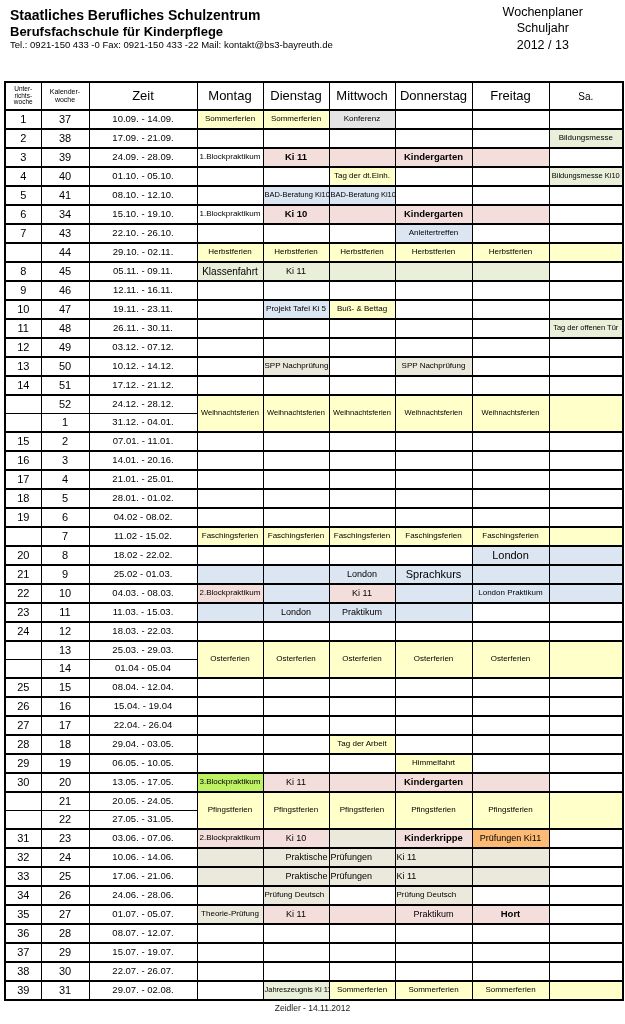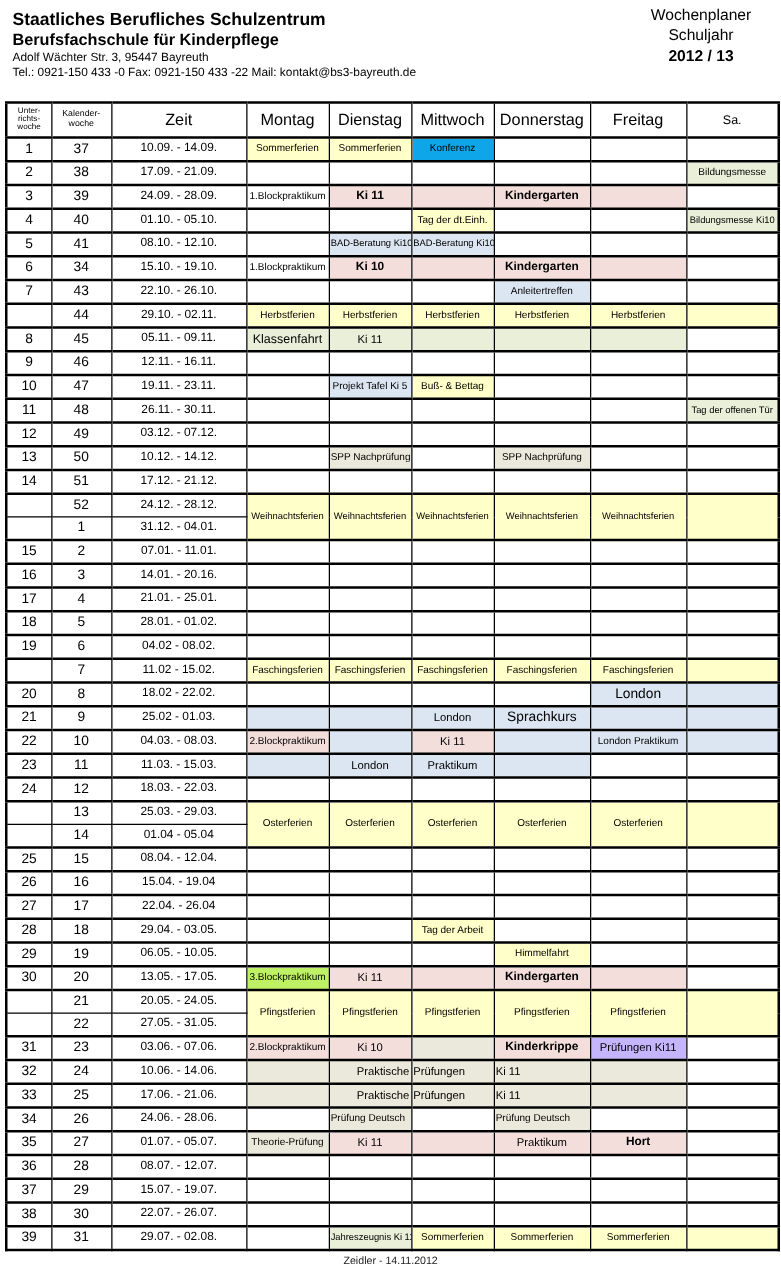--- a/index.html
+++ b/index.html
@@ -6,22 +6,22 @@
   body{
     width:625px;height:1024px;background:#ffffff;color:#000;
     font-family:"Liberation Sans","DejaVu Sans",sans-serif;
     position:relative;overflow:hidden;
   }
   .page-header{position:relative;padding:7px 0 0 10px;height:70px;}
   .org-name{font-size:14px;font-weight:bold;line-height:1.2;}
   .school-name{font-size:13px;font-weight:bold;line-height:1.2;}
   .addr-line{font-size:9.5px;margin-top:2px;line-height:1.25;}
   .contact-line{font-size:9.5px;line-height:1.25;}
-  .plan-block{position:absolute;top:4px;right:24px;text-align:center;font-size:12.5px;line-height:1.3;}
-  .plan-year{font-weight:bold;}
+  .plan-block{position:absolute;top:4px;right:42px;text-align:center;font-size:12.5px;line-height:1.3;}
+  .plan-year{font-weight:normal;}
 
   table.planner{
     border-collapse:collapse;table-layout:fixed;
     margin:4px 4px 0 4px;width:618px;border:2px solid #000;
   }
   .planner th,.planner td{
     border:1px solid #000;border-top-width:2px;
     overflow:hidden;white-space:nowrap;padding:0 1px;
     text-align:center;vertical-align:middle;height:17px;
     font-size:8px;line-height:1.1;
@@ -37,21 +37,20 @@
     position:absolute;top:1003px;left:0;width:625px;
     text-align:center;font-size:8.5px;color:#222;
   }
 </style>
 </head>
 <body>
 
 <div class="page-header">
   <div class="org-name">Staatliches Berufliches Schulzentrum</div>
   <div class="school-name">Berufsfachschule für Kinderpflege</div>
-  <div class="addr-line">Adolf Wächter Str. 3,   95447 Bayreuth</div>
   <div class="contact-line">Tel.: 0921-150 433 -0  Fax: 0921-150 433 -22 Mail: kontakt@bs3-bayreuth.de</div>
   <div class="plan-block">
     <div>Wochenplaner</div>
     <div>Schuljahr</div>
     <div class="plan-year">2012 / 13</div>
   </div>
 </div>
 
 <table class="planner">
   <colgroup>
@@ -81,21 +80,21 @@
       <th class="sa-hdr">Sa.</th>
     </tr>
   </thead>
   <tbody>
       <tr>
         <td class="uw-cell">1</td>
         <td class="kw-cell">37</td>
         <td class="zeit-cell">10.09. - 14.09.</td>
         <td style="background: rgb(255, 255, 201);">Sommerferien</td>
         <td style="background: rgb(255, 255, 201);">Sommerferien</td>
-        <td style="background: #0ea5e9;">Konferenz</td>
+        <td style="background: #e5e5e5;">Konferenz</td>
         <td></td>
         <td></td>
         <td></td>
       </tr>
       <tr>
         <td class="uw-cell">2</td>
         <td class="kw-cell">38</td>
         <td class="zeit-cell">17.09. - 21.09.</td>
         <td></td>
         <td></td>
@@ -483,21 +482,21 @@
         <td class="zeit-cell">27.05. - 31.05.</td>
       </tr>
       <tr>
         <td class="uw-cell">31</td>
         <td class="kw-cell">23</td>
         <td class="zeit-cell">03.06. - 07.06.</td>
         <td style="background: rgb(243, 222, 219);">2.Blockpraktikum</td>
         <td style="background: rgb(243, 222, 219); font-size: 9px;">Ki 10</td>
         <td style="background: rgb(235, 233, 219);"></td>
         <td style="background: rgb(243, 222, 219); font-weight: bold; font-size: 9.5px;">Kinderkrippe</td>
-        <td style="background: #c4b5fd; font-size: 9px;">Prüfungen Ki11</td>
+        <td style="background: #fdba74; font-size: 9px;">Prüfungen Ki11</td>
         <td></td>
       </tr>
       <tr>
         <td class="uw-cell">32</td>
         <td class="kw-cell">24</td>
         <td class="zeit-cell">10.06. - 14.06.</td>
         <td style="background: rgb(235, 233, 219);"></td>
         <td style="background: rgb(235, 233, 219); font-size: 9px; text-align: right;">Praktische</td>
         <td style="background: rgb(235, 233, 219); font-size: 9px; text-align: left;">Prüfungen</td>
         <td style="background: rgb(235, 233, 219); font-size: 9px; text-align: left;">Ki 11</td>

